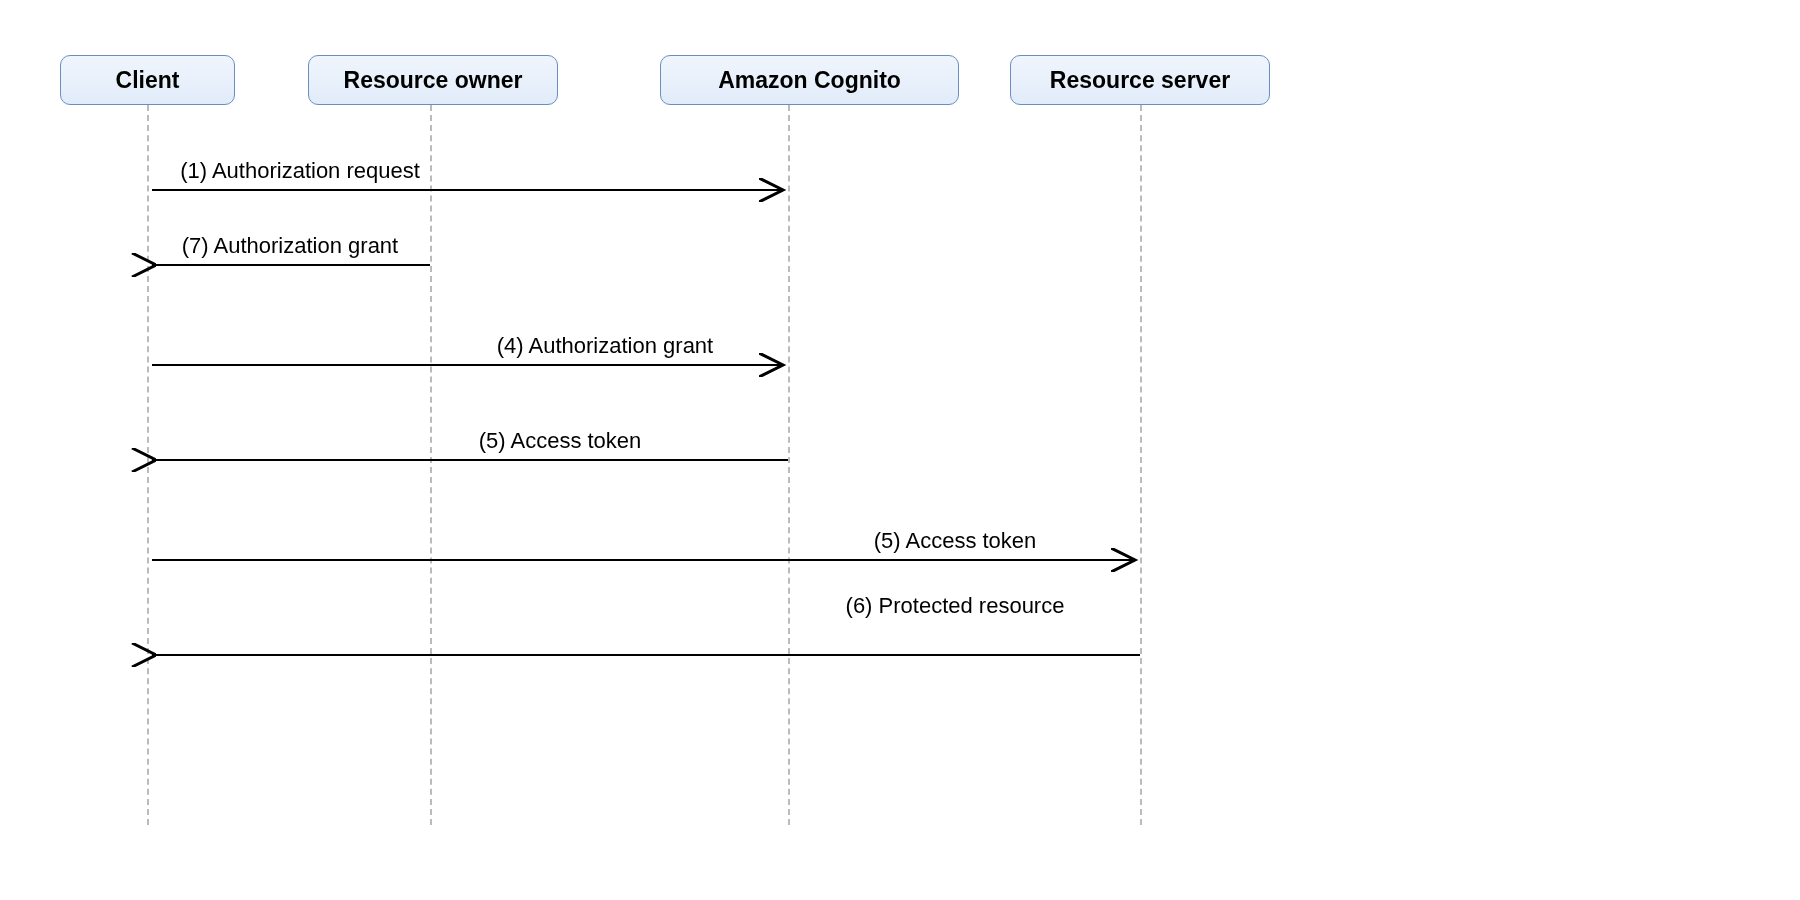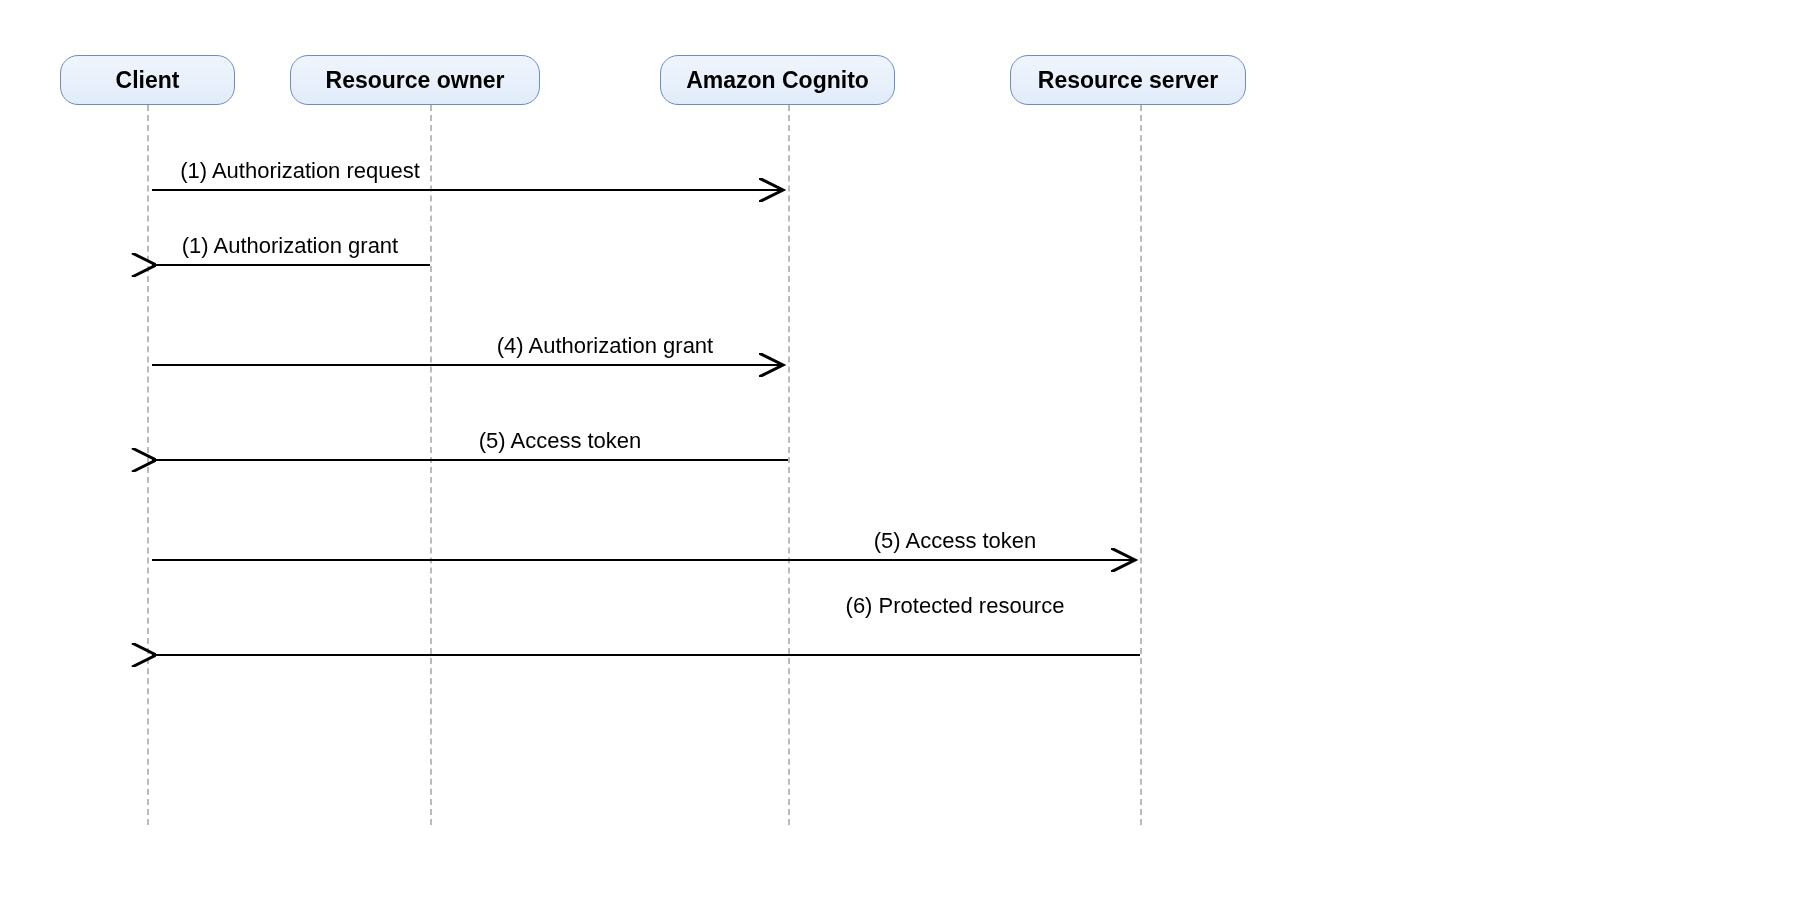--- a/index.html
+++ b/index.html
@@ -9,21 +9,21 @@
     font-family: Arial, Helvetica, sans-serif;
     width: 1800px;
     height: 900px;
     position: relative;
   }
   .participant {
     position: absolute;
     top: 55px;
     height: 50px;
     border: 1.5px solid #6a8ebf;
-    border-radius: 18px;
+    border-radius: 10px;
     background: linear-gradient(#f0f5fc, #e1ecfa);
     display: flex;
     align-items: center;
     justify-content: center;
     font-weight: bold;
     font-size: 23px;
     color: #000;
     box-sizing: border-box;
   }
   .lifeline {
@@ -48,27 +48,27 @@
     height: 900px;
     pointer-events: none;
   }
 </style>
 </head>
 <body>
 
 <div class="participant" style="left:60px;width:175px;">
   <span>Client</span>
 </div>
-<div class="participant" style="left:290px;width:250px;">
+<div class="participant" style="left:308px;width:250px;">
   <span>Resource owner</span>
 </div>
-<div class="participant" style="left:660px;width:235px;">
+<div class="participant" style="left:660px;width:299px;">
   <span>Amazon Cognito</span>
 </div>
-<div class="participant" style="left:1010px;width:236px;">
+<div class="participant" style="left:1010px;width:260px;">
   <span>Resource server</span>
 </div>
 
 <div class="lifeline" style="left:147px;"></div>
 <div class="lifeline" style="left:430px;"></div>
 <div class="lifeline" style="left:788px;"></div>
 <div class="lifeline" style="left:1140px;"></div>
 
 <svg class="arrow">
   <defs>
@@ -87,17 +87,17 @@
   <line x1="152" y1="365" x2="783" y2="365" stroke="#000" stroke-width="2" marker-end="url(#ahr)"></line>
 
   <line x1="788" y1="460" x2="152" y2="460" stroke="#000" stroke-width="2" marker-end="url(#ahl)"></line>
 
   <line x1="152" y1="560" x2="1135" y2="560" stroke="#000" stroke-width="2" marker-end="url(#ahr)"></line>
 
   <line x1="1140" y1="655" x2="152" y2="655" stroke="#000" stroke-width="2" marker-end="url(#ahl)"></line>
 </svg>
 
 <div class="msg-label" style="left:300px;top:158px;">(1) Authorization request</div>
-<div class="msg-label" style="left:290px;top:233px;">(1) Authorization grant</div>
+<div class="msg-label" style="left:290px;top:233px;">(7) Authorization grant</div>
 <div class="msg-label" style="left:605px;top:333px;">(4) Authorization grant</div>
 <div class="msg-label" style="left:560px;top:428px;">(5) Access token</div>
 <div class="msg-label" style="left:955px;top:528px;">(5) Access token</div>
 <div class="msg-label" style="left:955px;top:593px;">(6) Protected resource</div>
 
 </body></html>

